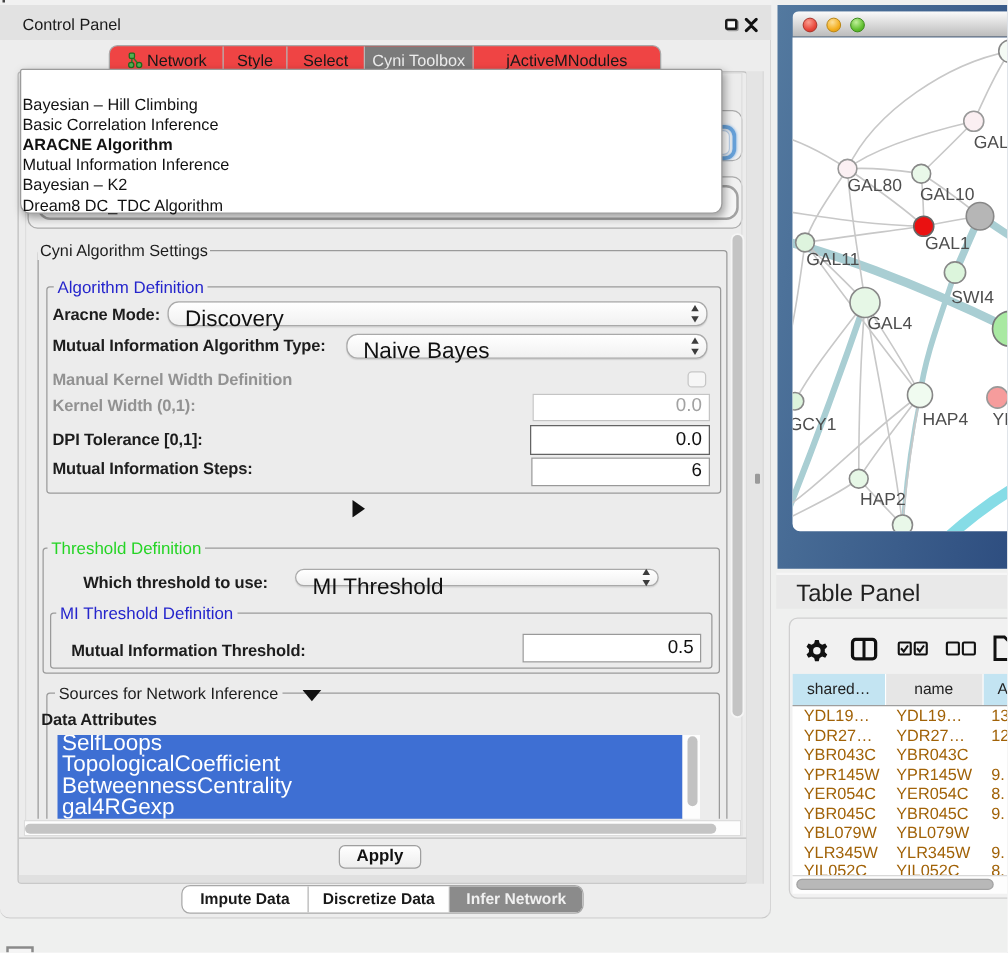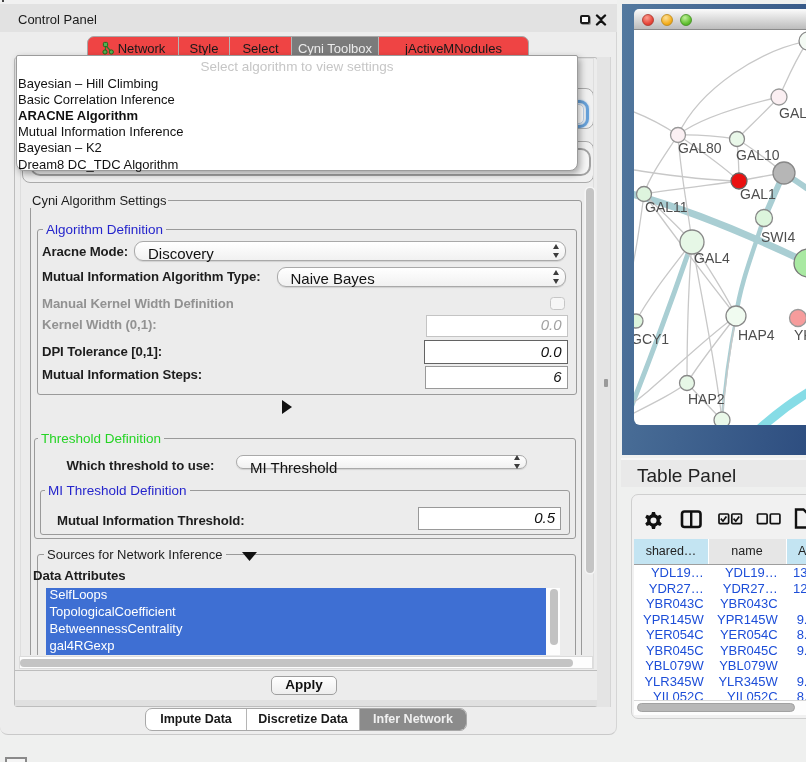--- a/index.html
+++ b/index.html
@@ -1,20 +1,20 @@
 <!DOCTYPE html>
 <html><head><meta charset="utf-8"><style>
 html,body{margin:0;padding:0;}
 #root{position:relative;width:806px;height:762px;overflow:hidden;background:#eff0ef;font-family:"Liberation Sans",sans-serif;}
 .abs{position:absolute;}
 .lbl{position:absolute;font-size:13.2px;font-weight:bold;color:#1d1d1d;white-space:nowrap;letter-spacing:-0.1px;}
 .gray{color:#929292;}
 .field{position:absolute;background:#fff;border:1px solid #999;font-size:15px;color:#111;text-align:right;box-sizing:border-box;}
-.field span{position:absolute;right:5px;bottom:3px;font-style:italic;}
-.combo{position:absolute;background:linear-gradient(#ffffff,#f1f1f1);border:1px solid #a9a9a9;border-radius:9px;box-sizing:border-box;font-size:15px;color:#111;box-shadow:0 1px 1px rgba(0,0,0,0.12);}
+.field span{position:absolute;right:5px;bottom:3px;}
+.combo{position:absolute;background:linear-gradient(#ffffff,#f1f1f1);border:1px solid #a9a9a9;border-radius:9px;box-sizing:border-box;font-size:18px;color:#111;box-shadow:0 1px 1px rgba(0,0,0,0.12);}
 .combo .tx{position:absolute;left:13px;top:2.5px;}
 .step{position:absolute;right:4px;top:50%;margin-top:-7px;width:9px;height:14px;}
 .step:before{content:"";position:absolute;left:1px;top:0;border-left:3.5px solid transparent;border-right:3.5px solid transparent;border-bottom:5.5px solid #3c3c3c;}
 .step:after{content:"";position:absolute;left:1px;bottom:0;border-left:3.5px solid transparent;border-right:3.5px solid transparent;border-top:5.5px solid #3c3c3c;}
 .gt{position:absolute;font-size:13.5px;background:#ececec;padding:0 3px;white-space:nowrap;z-index:3;}
 </style></head><body>
 <div id="root">
 
 <div class="abs" style="left:0;top:0;width:617px;height:735px;background:#ededed;border-radius:0 0 8px 8px;border-bottom:1px solid #c9c9c9;border-right:1px solid #d5d5d5;box-sizing:border-box;"></div>
 <div class="abs" style="left:0;top:0;width:617px;height:4px;background:#f1f1f1;"></div>
@@ -112,41 +112,40 @@
 <div class="combo" style="left:236px;top:455px;width:290.5px;height:14px;">
       <span class="tx">MI Threshold</span>
       <span class="step"></span>
     </div>
 <div class="lbl" style="left:57px;top:513px;">Mutual Information Threshold:</div>
 <div class="field" style="left:418px;top:507px;width:143px;height:23px;">
       <span>0.5</span>
     </div>
 
 <div class="lbl" style="left:33px;top:568px;">Data Attributes</div>
-<div class="abs" style="left:46px;top:588px;width:499.5px;height:67px;background:#3e6fd3;color:#fff;font-size:13px;line-height:17px;padding:1px 0 0 3.5px;box-sizing:border-box;overflow:hidden;">
+<div class="abs" style="left:46px;top:588px;width:499.5px;height:67px;background:#3e6fd3;color:#fff;font-size:18px;line-height:17px;padding:1px 0 0 3.5px;box-sizing:border-box;overflow:hidden;">
       <div style="margin-top:-3px;">SelfLoops<br>TopologicalCoefficient<br>BetweennessCentrality<br>gal4RGexp</div>
     </div>
 <div class="abs" style="left:545.5px;top:588px;width:14.5px;height:67px;background:#fdfdfd;"></div>
 <div class="abs" style="left:549.5px;top:588.5px;width:8.5px;height:56px;background:#c2c2c2;border-radius:4px;"></div>
 
 <div class="abs" style="left:19px;top:655.5px;width:574px;height:13px;background:#fdfdfd;border:1px solid #dcdcdc;box-sizing:border-box;"></div>
 <div class="abs" style="left:20px;top:658.5px;width:552.5px;height:8px;background:#c4c4c4;border-radius:4px;"></div>
 <div class="abs" style="left:15px;top:669.5px;width:582px;height:1px;background:#bdbdbd;"></div>
 
 <div class="abs" style="left:271px;top:676px;width:66px;height:19px;background:linear-gradient(#ffffff,#ededed);border:1px solid #9f9f9f;border-radius:5px;box-sizing:border-box;text-align:center;font-size:13.5px;font-weight:bold;color:#111;line-height:16px;">Apply</div>
 
 <div class="abs" style="left:145px;top:707.5px;height:21px;display:flex;border:1px solid #a8a8a8;border-radius:7px;overflow:hidden;background:#fff;font-size:12.5px;font-weight:bold;color:#191919;">
   <div style="width:101px;display:flex;align-items:center;justify-content:center;border-right:1px solid #b5b5b5;box-sizing:border-box;">Impute Data</div>
   <div style="width:113px;display:flex;align-items:center;justify-content:center;border-right:1px solid #b5b5b5;box-sizing:border-box;">Discretize Data</div>
   <div style="width:106px;display:flex;align-items:center;justify-content:center;background:#8b8b8b;color:#f0f0f0;">Infer Network</div>
 </div>
 <div class="abs" style="left:5px;top:757px;width:18px;height:10px;background:#f5f5f5;border:2px solid #8a8a8a;"></div>
 
 <div class="abs" style="left:16px;top:55px;width:562px;height:116px;background:#fff;border:1px solid #9b9b9b;box-shadow:2px 3px 7px rgba(0,0,0,0.35);box-sizing:border-box;z-index:40;border-radius:2px 2px 8px 8px;">
-  <div style="position:absolute;left:0;top:3px;width:100%;text-align:center;font-size:13.5px;color:#c6c6c6;">Select algorithm to view settings</div>
   <div style="position:absolute;left:1px;top:19.5px;font-size:13px;color:#111;line-height:16.2px;">Bayesian – Hill Climbing<br>Basic Correlation Inference<br><span style="font-weight:bold;">ARACNE Algorithm</span><br>Mutual Information Inference<br>Bayesian – K2<br>Dream8 DC_TDC Algorithm</div>
 </div>
 
 <div class="abs" style="left:622px;top:4px;width:184px;height:451px;background:linear-gradient(100deg,#53799f,#2e4e80);"></div>
 <div class="abs" style="left:634px;top:9px;width:172px;height:21px;background:linear-gradient(#fbfbfb,#bcbcbc);border-radius:5px 0 0 0;border-bottom:1px solid #8a8a8a;box-sizing:border-box;"></div>
 <svg class="abs" style="left:634px;top:9px;" width="80" height="21">
   <defs>
     <radialGradient id="rg" cx="0.4" cy="0.3" r="0.9">
           <stop offset="0" stop-color="#fa9d8f"></stop>
           <stop offset="0.6" stop-color="#e8463a"></stop>
@@ -263,21 +262,21 @@
 </svg>
 
 <div class="abs" style="left:634px;top:539px;width:172px;height:24.5px;overflow:hidden;font-size:12.5px;color:#222;">
   <div class="abs" style="left:0;top:0;width:74.5px;height:25px;background:#c3e4f2;border-right:1.5px solid #fff;box-sizing:border-box;"></div>
   <div class="abs" style="left:74.5px;top:0;width:78px;height:25px;background:#e6e6e6;border-right:1.5px solid #fff;box-sizing:border-box;"></div>
   <div class="abs" style="left:152.5px;top:0;width:20px;height:25px;background:#c3e4f2;"></div>
   <div class="abs" style="left:0;top:5px;width:74px;text-align:center;">shared…</div>
   <div class="abs" style="left:74.5px;top:5px;width:77px;text-align:center;">name</div>
   <div class="abs" style="left:164px;top:5px;">A</div>
 </div>
-<div class="abs" style="left:634px;top:563.5px;width:172px;height:136.5px;background:#fff;border-top:1px solid #9e9e9e;overflow:hidden;font-size:13px;color:#1d4ed8;text-align:right;">
+<div class="abs" style="left:634px;top:563.5px;width:172px;height:136.5px;background:#fff;border-top:1px solid #9e9e9e;overflow:hidden;font-size:13px;color:#a16207;">
   <div style="position:absolute;left:9px;top:0.5px;line-height:15.5px;">YDL19…<br>YDR27…<br>YBR043C<br>YPR145W<br>YER054C<br>YBR045C<br>YBL079W<br>YLR345W<br>YIL052C</div>
   <div style="position:absolute;left:83px;top:0.5px;line-height:15.5px;">YDL19…<br>YDR27…<br>YBR043C<br>YPR145W<br>YER054C<br>YBR045C<br>YBL079W<br>YLR345W<br>YIL052C</div>
   <div style="position:absolute;left:159px;top:0.5px;line-height:15.5px;">13<br>12<br>&nbsp;<br>9.<br>8.<br>9.<br>&nbsp;<br>9.<br>8.</div>
 </div>
 <div class="abs" style="left:634px;top:700px;width:172px;height:14px;background:#fdfdfd;border-top:1px solid #d8d8d8;"></div>
 <div class="abs" style="left:637px;top:702.5px;width:158px;height:9px;background:#b8b8b8;border:1px solid #a2a2a2;border-radius:5px;box-sizing:border-box;"></div>
 
 </div>
 
 </body></html>

